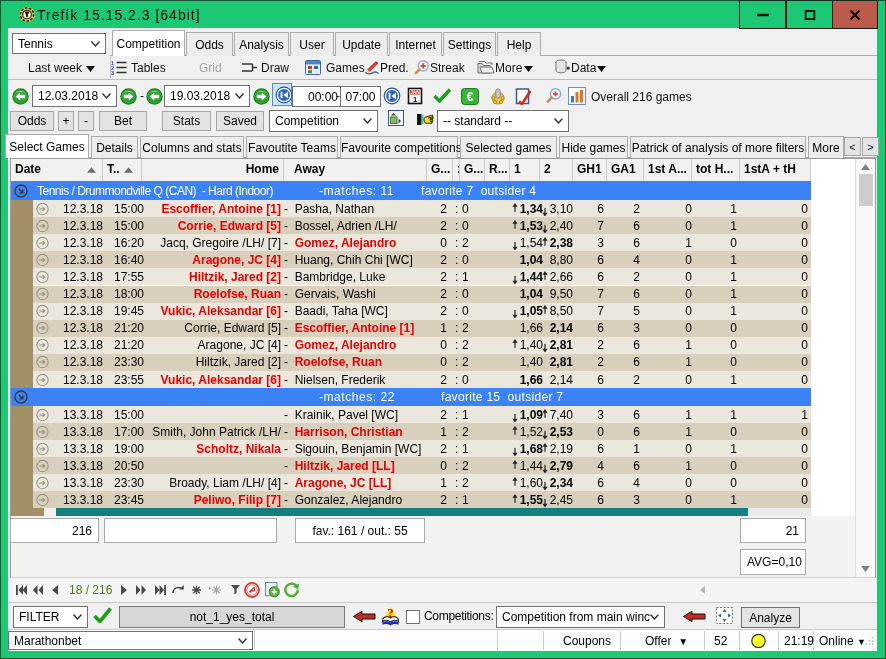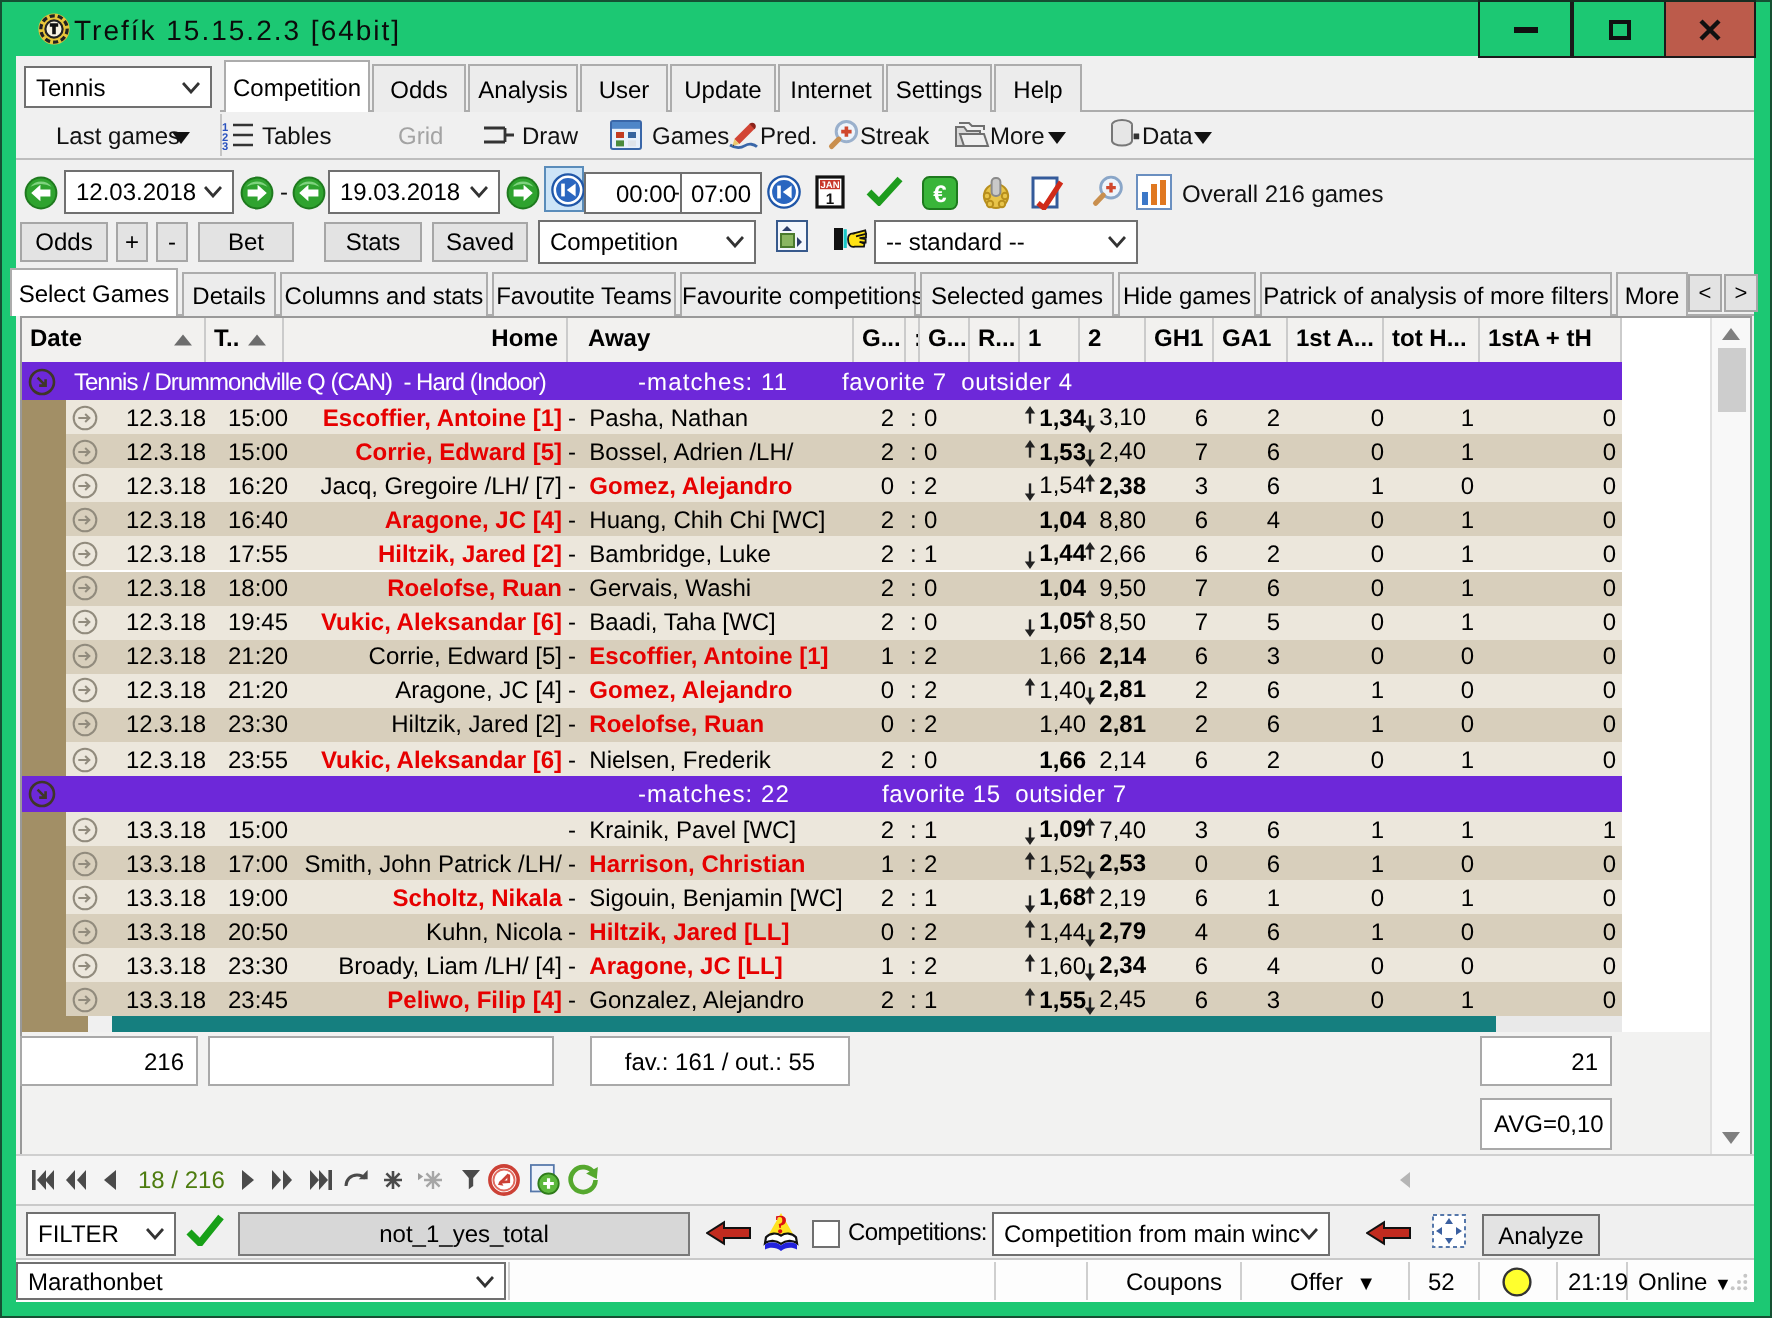--- a/index.html
+++ b/index.html
@@ -14,21 +14,21 @@
 .btn{position:absolute;background:#e3e3e3;border:1px solid #a6a6a6;color:#000}
 .btn span{position:absolute;left:0;right:0;top:50%;transform:translateY(-50%);text-align:center;white-space:nowrap}
 .tab{position:absolute;background:#ececec;border:1px solid #acacac;border-bottom:none;color:#000}
 .tab span{position:absolute;left:0;right:0;top:50%;transform:translateY(-50%);text-align:center;white-space:nowrap}
 .tabact{background:#fff}
 .tt{position:absolute;white-space:nowrap;color:#111}
 #gridbox{position:absolute;left:10px;top:158px;width:866px;height:419px;background:#fff;border:1px solid #999}
 .hc{position:absolute;top:159px;height:22px;background:#f2f1ef;border-right:1px solid #cbcbcb;font-weight:bold;padding-left:4px;line-height:21px;white-space:nowrap;overflow:hidden}
 .hc.hr{text-align:right;padding-right:4px;padding-left:0}
 .sort{position:absolute;top:8px;width:9px;height:6px}
-.grow{position:absolute;left:11px;width:800px;background:#6d28d9;color:#fff}
+.grow{position:absolute;left:11px;width:800px;background:#3b82f6;color:#fff}
 .gt{position:absolute;top:50%;transform:translateY(-50%);white-space:pre}
 .gic{position:absolute;left:3px;top:50%;transform:translateY(-50%);width:14px;height:14px}
 #indent{position:absolute;left:11px;top:200px;width:22px;height:315px;background:#a28f66}
 .row{position:absolute;left:33px;width:778px}
 .ric{position:absolute;left:3px;top:50%;transform:translateY(-50%);width:13px;height:13px}
 .c{position:absolute;top:50%;transform:translateY(-50%);white-space:nowrap}
 .dt{left:30px;width:40px;text-align:right}
 .tm{left:81px}
 .hm{left:80px;width:168px;text-align:right}
 .aw{left:251px}
@@ -103,21 +103,21 @@
 <div class="tab tabact" style="left:112px;top:30px;width:73px;height:26px">
     <span>Competition</span>
   </div>
 <div class="combo" style="left:12px;top:33px;width:94px;height:21px">
     <span class="cbt">Tennis</span>
     <svg class="chv" width="9" height="6" viewBox="0 0 9 6">
       <path d="M0.5 0.5 4.5 5 8.5 0.5" fill="none" stroke="#333" stroke-width="1.4"></path>
     </svg>
   </div>
 <div class="abs" style="left:8px;top:79px;width:869px;height:1px;background:#bdbdbd"></div>
-<div class="tt" style="left:28px;top:61px">Last games</div>
+<div class="tt" style="left:28px;top:61px">Last week</div>
 <svg class="abs" style="left:86px;top:66px" width="9" height="6" viewBox="0 0 9 6">
     <path d="M0 0h9L4.5 6Z" fill="#111"></path>
   </svg>
 <div class="abs" style="left:110px;top:57px;width:1px;height:21px;background:#c5c5c5"></div>
 <svg class="abs" style="left:111px;top:60px" width="16" height="15" viewBox="0 0 16 15">
 <text x="0" y="5.4" font-size="5.6" fill="#2a52be" font-weight="bold" font-family="Liberation Sans">1</text>
 <text x="0" y="10.4" font-size="5.6" fill="#2a52be" font-weight="bold" font-family="Liberation Sans">2</text>
 <text x="0" y="15" font-size="5.6" fill="#2a52be" font-weight="bold" font-family="Liberation Sans">3</text>
 <path d="M5.5 2.5h10M5.5 7.5h10M5.5 12.5h10" stroke="#333" stroke-width="1.3"></path>
   </svg>
@@ -711,21 +711,20 @@
     <div class="c n4">1</div>
     <div class="c n5">0</div>
   </div>
 <div class="row" style="top:457.00px;height:17.00px;background:#d8cfbc">
     <svg class="ric" viewBox="0 0 14 14">
       <circle cx="7" cy="7" r="6.1" fill="none" stroke="#918b7d" stroke-width="1.1"></circle>
       <path d="M3.4 7h6.4M7.1 4.9 9.3 7 7.1 9.1" fill="none" stroke="#918b7d" stroke-width="1.1"></path>
     </svg>
     <div class="c dt">13.3.18</div>
     <div class="c tm">20:50</div>
-    <div class="c hm bn">Kuhn, Nicola</div>
     <div class="c aw"><span class="dash">-&nbsp;&nbsp;</span><span class="rn">Hiltzik, Jared [LL]</span></div>
     <div class="c sc1">0</div>
     <div class="c scc">:</div>
     <div class="c sc2">2</div>
     <div class="c od1"><span class="on"><svg class="asvg au" width="6" height="9" viewBox="0 0 6 9">
           <path d="M3 8.8V2.6" stroke="#222" stroke-width="1.2" fill="none"></path>
           <path d="M3 0 0.4 3.8h5.2Z" fill="#222"></path>
         </svg>1,44</span></div>
     <div class="c od2"><span class="ob"><svg class="asvg ad" width="6" height="9" viewBox="0 0 6 9">
           <path d="M3 0.2v6.2" stroke="#222" stroke-width="1.2" fill="none"></path>
@@ -763,21 +762,21 @@
     <div class="c n4">0</div>
     <div class="c n5">0</div>
   </div>
 <div class="row" style="top:491.00px;height:17.00px;background:#d8cfbc">
     <svg class="ric" viewBox="0 0 14 14">
       <circle cx="7" cy="7" r="6.1" fill="none" stroke="#918b7d" stroke-width="1.1"></circle>
       <path d="M3.4 7h6.4M7.1 4.9 9.3 7 7.1 9.1" fill="none" stroke="#918b7d" stroke-width="1.1"></path>
     </svg>
     <div class="c dt">13.3.18</div>
     <div class="c tm">23:45</div>
-    <div class="c hm rn">Peliwo, Filip [4]</div>
+    <div class="c hm rn">Peliwo, Filip [7]</div>
     <div class="c aw"><span class="dash">-&nbsp;&nbsp;</span><span class="bn">Gonzalez, Alejandro</span></div>
     <div class="c sc1">2</div>
     <div class="c scc">:</div>
     <div class="c sc2">1</div>
     <div class="c od1"><span class="ob"><svg class="asvg au" width="6" height="9" viewBox="0 0 6 9">
           <path d="M3 8.8V2.6" stroke="#222" stroke-width="1.2" fill="none"></path>
           <path d="M3 0 0.4 3.8h5.2Z" fill="#222"></path>
         </svg>1,55</span></div>
     <div class="c od2"><span class="on"><svg class="asvg ad" width="6" height="9" viewBox="0 0 6 9">
           <path d="M3 0.2v6.2" stroke="#222" stroke-width="1.2" fill="none"></path>

